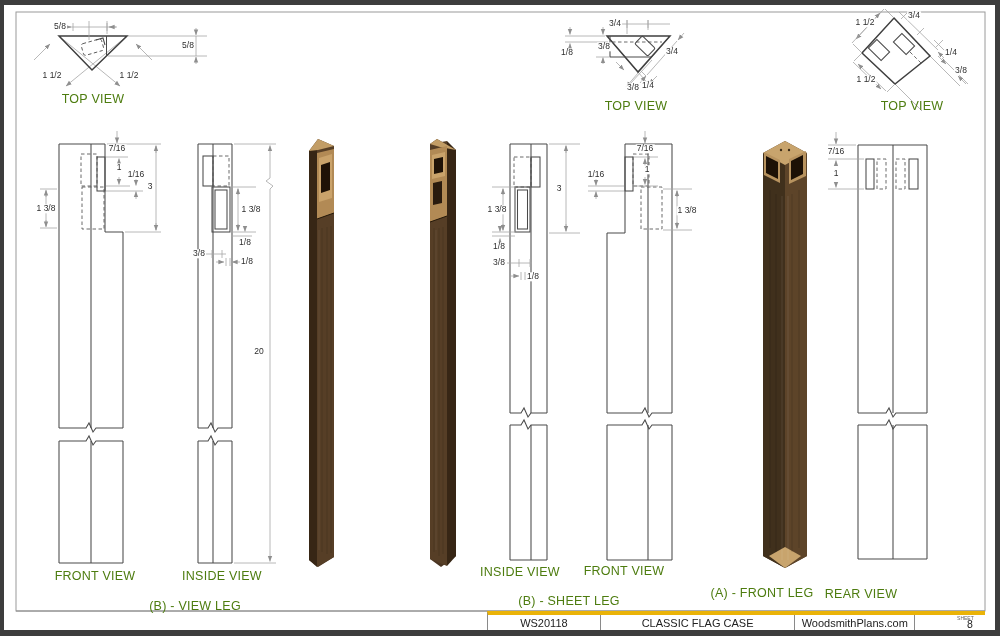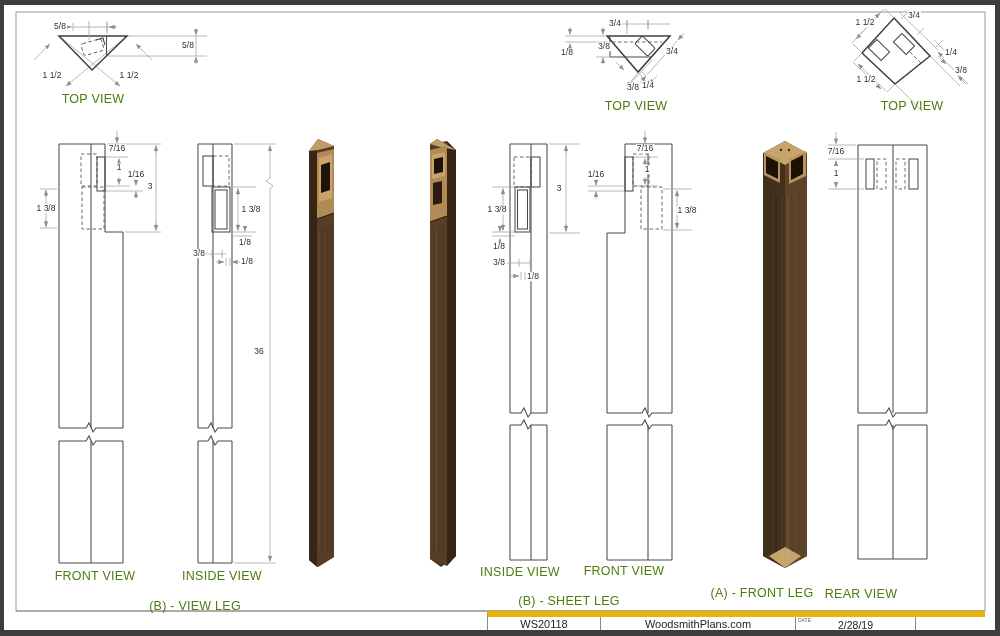--- a/index.html
+++ b/index.html
@@ -15,21 +15,21 @@
   .x{stroke:#a6a6a6;stroke-width:0.8;fill:none;}
   .xa{stroke:#a6a6a6;stroke-width:0.8;fill:none;marker-end:url(#ar);}
   
   .lbl{position:absolute;transform:translate(-50%,-50%);white-space:nowrap;color:#4d7c0f;}
   .view-label{font-size:12.5px;letter-spacing:.25px;}
   .part-label{font-size:12.5px;letter-spacing:.25px;}
   .dim-label{font-size:8.5px;color:#2e2e2e;background:#fff;padding:0 1px;line-height:1.1;}
   
   #title-block{
     position:absolute;left:487px;top:611px;width:498px;height:19px;
-    display:flex;border-top:6px solid #eab308;border-left:1px solid #8a8a8a;
+    display:flex;border-top:4px solid #eab308;border-left:1px solid #8a8a8a;
     box-sizing:border-box;background:#fff;
   }
   .tb-cell{
     box-sizing:border-box;border-right:1px solid #8a8a8a;height:100%;
     display:flex;align-items:center;justify-content:center;
     font-size:11px;color:#222;position:relative;overflow:hidden;
   }
   .tb-cell:nth-child(1){width:113px;}
   .tb-cell:nth-child(2){width:195px;}
   .tb-cell:nth-child(3){width:120px;}
@@ -343,36 +343,37 @@
       <span class="lbl dim-label" style="left: 866px; top: 80px;">1 1/2</span>
       <span class="lbl dim-label" style="left: 117px; top: 149px;">7/16</span>
       <span class="lbl dim-label" style="left: 119px; top: 168px;">1</span>
       <span class="lbl dim-label" style="left: 136px; top: 175px;">1/16</span>
       <span class="lbl dim-label" style="left: 150px; top: 187px;">3</span>
       <span class="lbl dim-label" style="left: 46px; top: 209px;">1 3/8</span>
       <span class="lbl dim-label" style="left: 251px; top: 210px;">1 3/8</span>
       <span class="lbl dim-label" style="left: 245px; top: 243px;">1/8</span>
       <span class="lbl dim-label" style="left: 199px; top: 254px;">3/8</span>
       <span class="lbl dim-label" style="left: 247px; top: 262px;">1/8</span>
-      <span class="lbl dim-label" style="left: 259px; top: 352px;">36</span>
+      <span class="lbl dim-label" style="left: 259px; top: 352px;">20</span>
       <span class="lbl dim-label" style="left: 497px; top: 210px;">1 3/8</span>
       <span class="lbl dim-label" style="left: 499px; top: 247px;">1/8</span>
       <span class="lbl dim-label" style="left: 499px; top: 263px;">3/8</span>
       <span class="lbl dim-label" style="left: 533px; top: 277px;">1/8</span>
       <span class="lbl dim-label" style="left: 559px; top: 189px;">3</span>
       <span class="lbl dim-label" style="left: 645px; top: 149px;">7/16</span>
       <span class="lbl dim-label" style="left: 647px; top: 170px;">1</span>
       <span class="lbl dim-label" style="left: 596px; top: 175px;">1/16</span>
       <span class="lbl dim-label" style="left: 687px; top: 211px;">1 3/8</span>
       <span class="lbl dim-label" style="left: 836px; top: 152px;">7/16</span>
       <span class="lbl dim-label" style="left: 836px; top: 174px;">1</span>
     </div>
 
   <div id="title-block">
     <div class="tb-cell">WS20118</div>
+    <div class="tb-cell">CLASSIC FLAG CASE</div>
     <div class="tb-cell">WoodsmithPlans.com</div>
     <div class="tb-cell">
       <span class="tb-tag">DATE</span>
       <span class="tb-val">2/28/19</span>
     </div>
     <div class="tb-cell">
       <span class="tb-tag">SHEET</span>
       <span class="tb-val">8</span>
     </div>
   </div>

